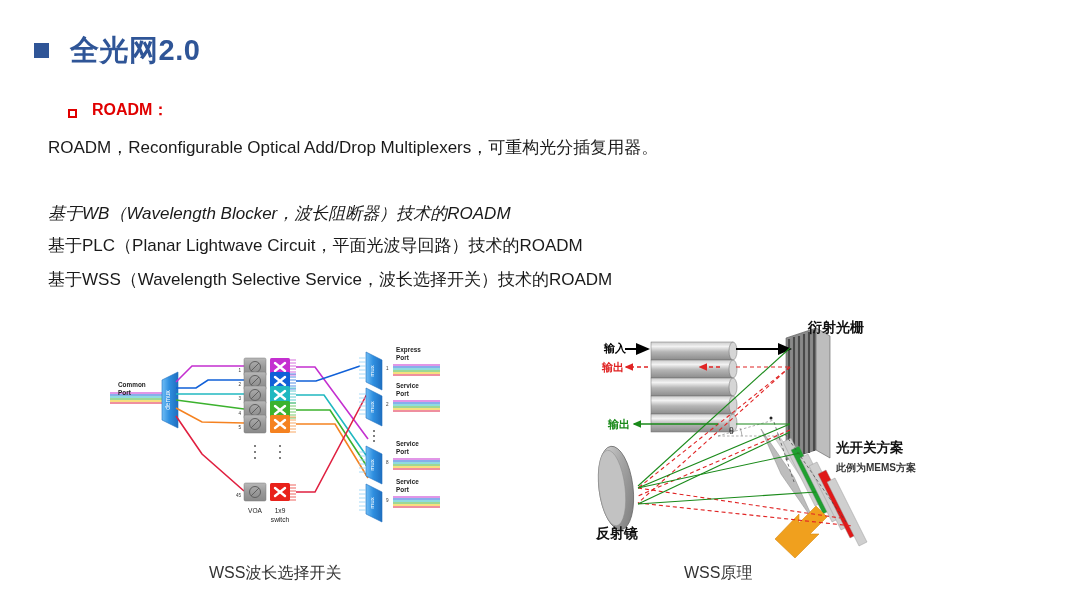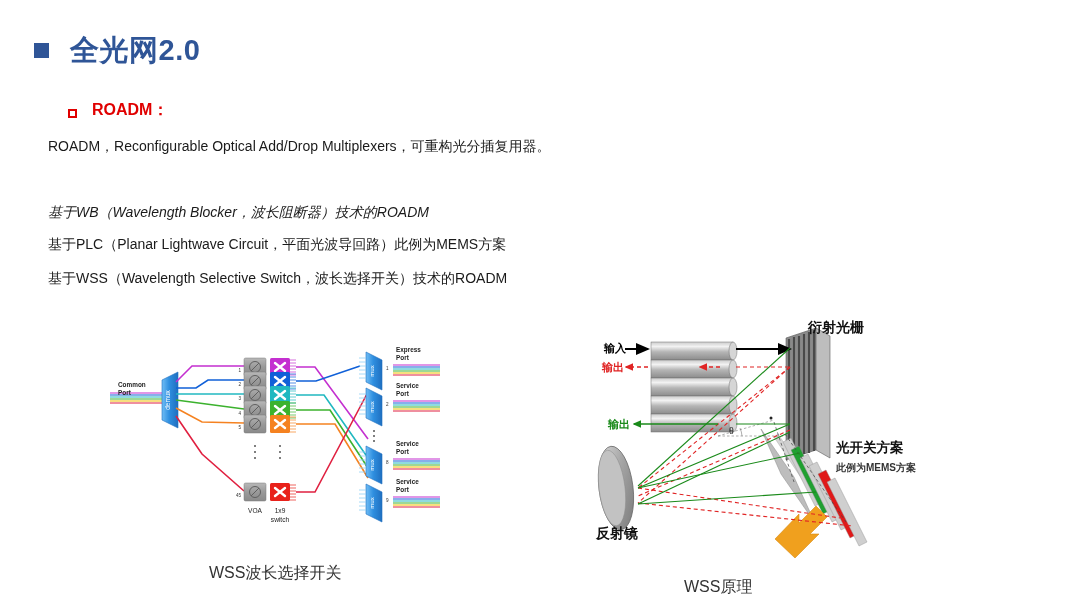--- a/index.html
+++ b/index.html
@@ -60,21 +60,21 @@
     font-size: 16px;
     font-weight: bold;
     color: #e00000;
     line-height: 1;
   }
 
   
   .para {
     position: absolute;
     left: 48px;
-    font-size: 14px;
+    font-size: 17px;
     color: #1a1a1a;
     line-height: 1;
     white-space: nowrap;
   }
   .p-def  { top: 139px; }
   .p-wb   { top: 205px; font-style: italic; }
   .p-plc  { top: 237px; }
   .p-wss  { top: 271px; }
 
   
@@ -84,41 +84,41 @@
   .fig-left  { left: 110px; top: 336px; width: 370px; height: 220px; }
   .fig-right { left: 578px; top: 310px; width: 400px; height: 250px; }
 
   .caption {
     position: absolute;
     font-size: 16px;
     color: #333333;
     white-space: nowrap;
   }
   .cap-left  { left: 196px;  top: 563px; margin-left: 13px; }
-  .cap-right { left: 684px;  top: 563px; margin-top: 14px; }
+  .cap-right { left: 684px;  top: 563px; }
 
   svg { display: block; }
 </style>
 </head>
 <body>
 
 <div class="title-row">
   <div class="title-bullet"></div>
   <div class="title-text">全光网2.0</div>
 </div>
 
 <div class="sub-row">
   <div class="sub-bullet"></div>
   <div class="sub-text">ROADM：</div>
 </div>
 
 <div class="para p-def">ROADM，Reconfigurable Optical Add/Drop Multiplexers，可重构光分插复用器。</div>
 <div class="para p-wb">基于WB（Wavelength Blocker，波长阻断器）技术的ROADM</div>
-<div class="para p-plc">基于PLC（Planar Lightwave Circuit，平面光波导回路）此例为MEMS方案</div>
-<div class="para p-wss">基于WSS（Wavelength Selective Switch，波长选择开关）技术的ROADM</div>
+<div class="para p-plc">基于PLC（Planar Lightwave Circuit，平面光波导回路）技术的ROADM</div>
+<div class="para p-wss">基于WSS（Wavelength Selective Service，波长选择开关）技术的ROADM</div>
 
 <div class="fig fig-left">
 <svg width="370" height="220" viewBox="0 0 370 220" xmlns="http://www.w3.org/2000/svg">
   <defs>
     <linearGradient id="blkGrad" x1="0" y1="0" x2="1" y2="0">
       <stop offset="0%" stop-color="#6fbdf5"></stop>
       <stop offset="45%" stop-color="#2f8fe0"></stop>
       <stop offset="100%" stop-color="#1f6fc0"></stop>
     </linearGradient>
     <linearGradient id="voaGrad" x1="0" y1="0" x2="0" y2="1">

